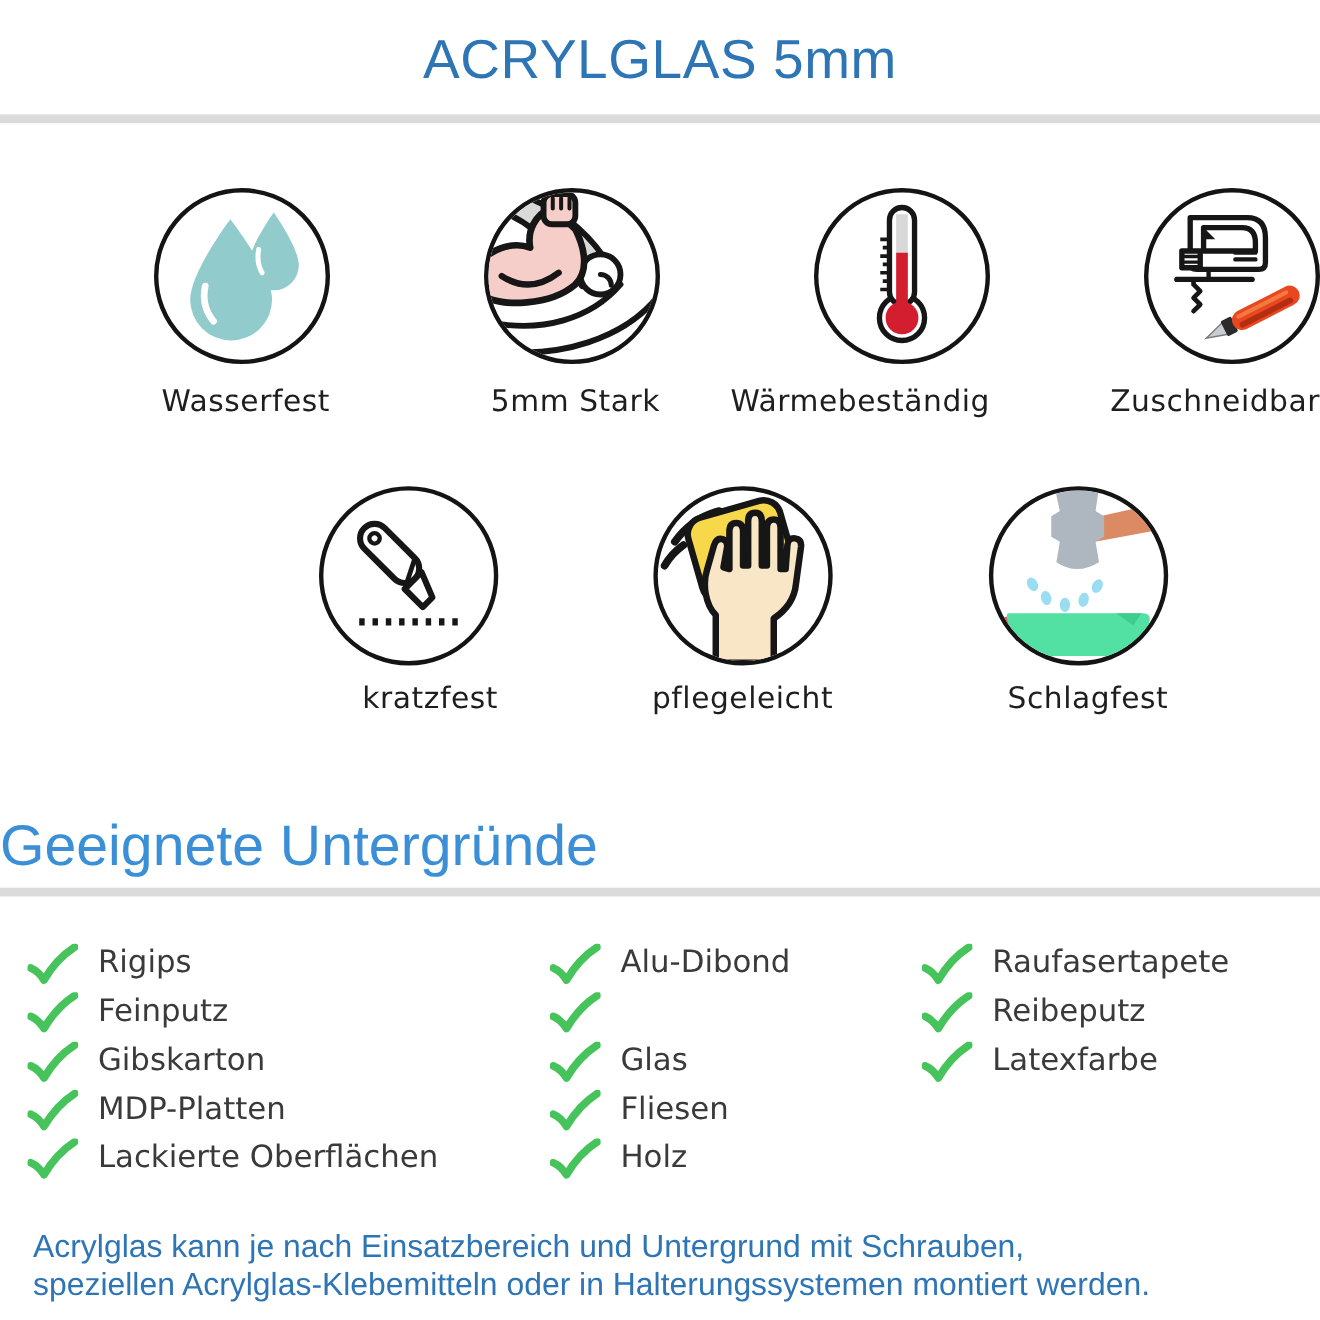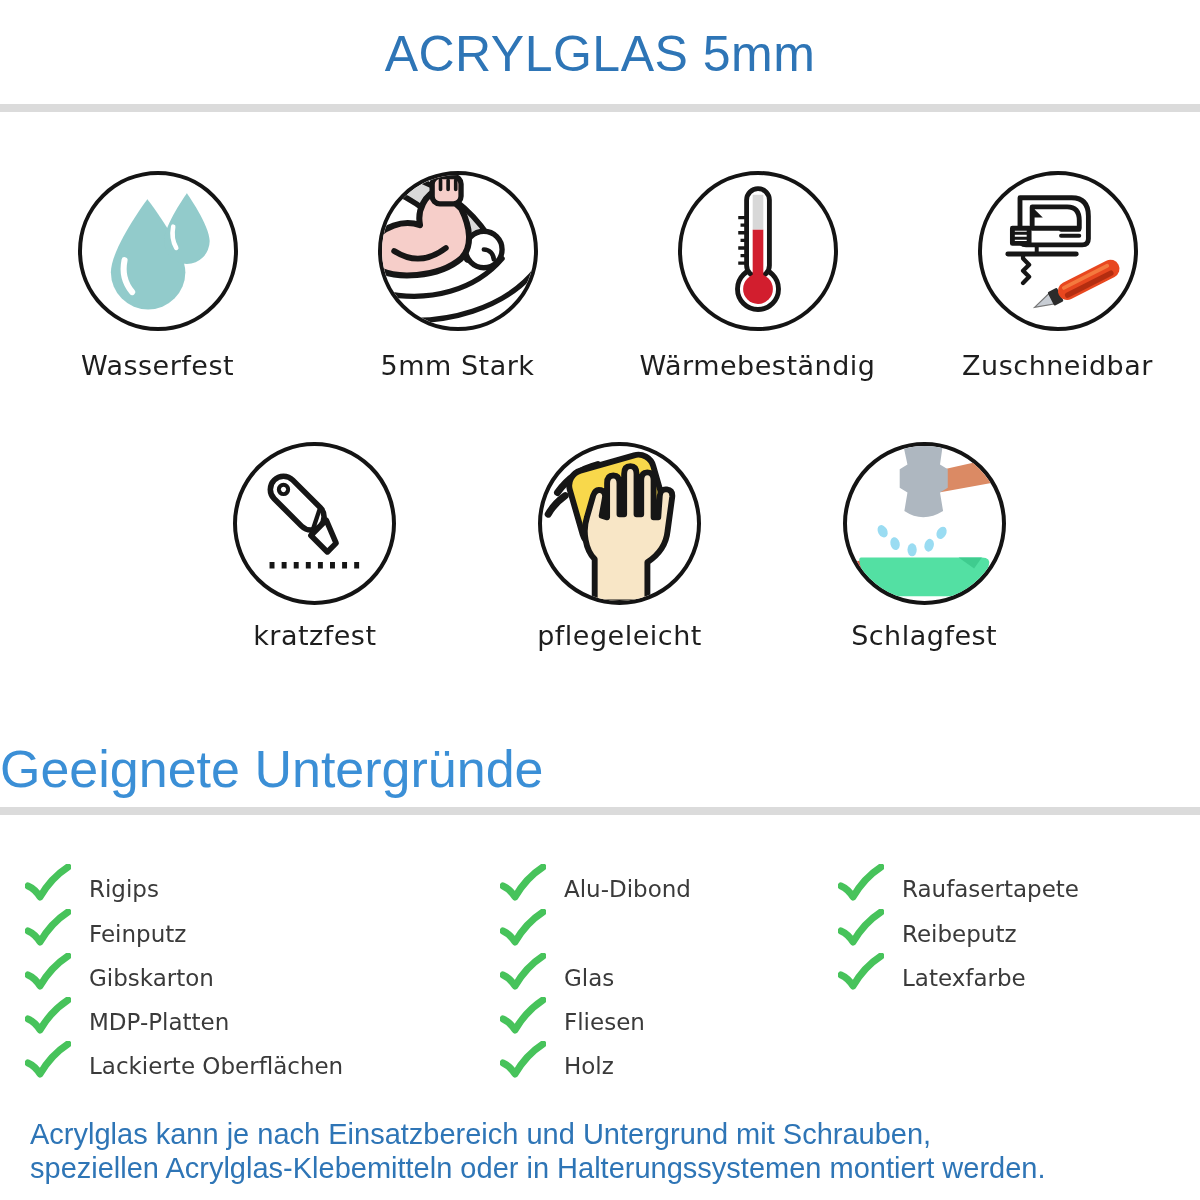--- a/index.html
+++ b/index.html
@@ -16,21 +16,21 @@
     position:absolute;left:0;width:1200px;height:8px;
     background:var(--divider-gray,#DBDBDB);
   }
   .divider-1{top:104px;}
   .divider-2{top:807px;}
   .features-row{position:absolute;display:flex;}
   .row1{top:171px;left:0;width:1200px;}
   .row1 .feature-cell{flex:1 1 0;}
   .row2{top:442px;left:150px;width:900px;gap:14px;padding-left:12px;}
   .row2 .feature-cell{width:292px;}
-  .feature-cell{display:flex;flex-direction:column;align-items:center;padding-left:15px;}
+  .feature-cell{display:flex;flex-direction:column;align-items:flex-end;padding-left:15px;}
   .icon-circle{
     width:160px;height:160px;box-sizing:border-box;border:4px solid #141414;
     border-radius:50%;background:#fff;overflow:hidden;
   }
   .row2 .icon-circle{width:163px;height:163px;}
   .icon-circle svg{width:100%;height:100%;display:block;}
   .feature-label{
     margin-top:19px;font-family:"DejaVu Sans", sans-serif;
     font-size:27px;letter-spacing:0.5px;color:var(--label-text,#1E1E1E);
     white-space:nowrap;
@@ -38,22 +38,22 @@
   .row2 .feature-label{margin-top:15px;}
   .substrates-heading{
     position:absolute;top:742px;left:0;width:1200px;
     font-size:52px;line-height:54px;color:var(--heading-blue,#3B8FD6);
   }
   .check-col{position:absolute;top:858px;}
   .col-0{left:25px;}
   .col-1{left:500px;}
   .col-2{left:838px;}
   .check-item{
-    display:flex;align-items:flex-end;height:44.3px;gap:18px;
-    font-family:"DejaVu Sans", sans-serif;font-size:23px;
+    display:flex;align-items:flex-start;height:44.3px;gap:18px;
+    font-family:"DejaVu Sans", sans-serif;font-size:28px;
     color:var(--list-text,#3A3A3A);white-space:nowrap;
   }
   .check-icon{width:46px;height:38px;flex:0 0 auto;color:var(--check-green,#47C35B);}
   .footer-note{
     position:absolute;top:1117px;left:30px;width:1160px;
     font-size:29px;line-height:34px;color:var(--footer-blue,#2E75B6);
   }
 </style>
 </head>
 <body>

